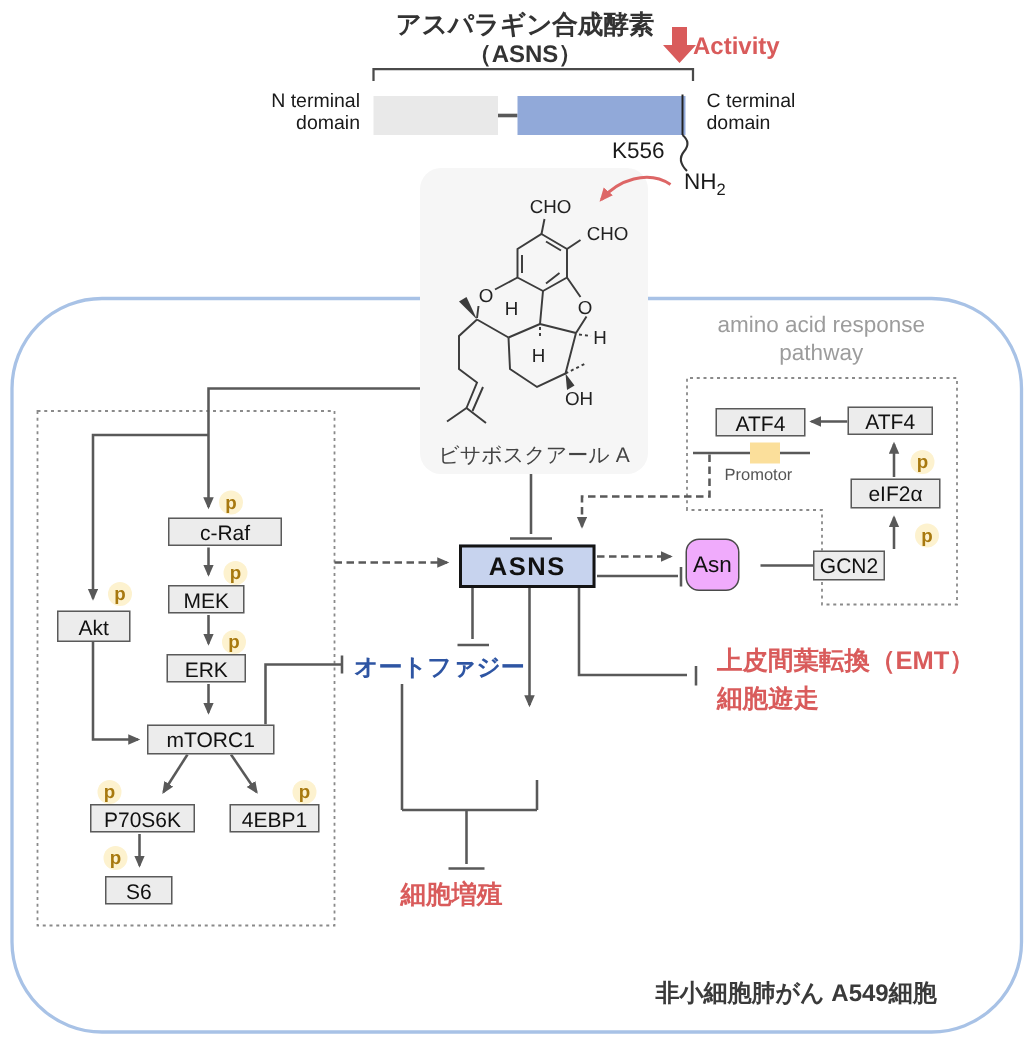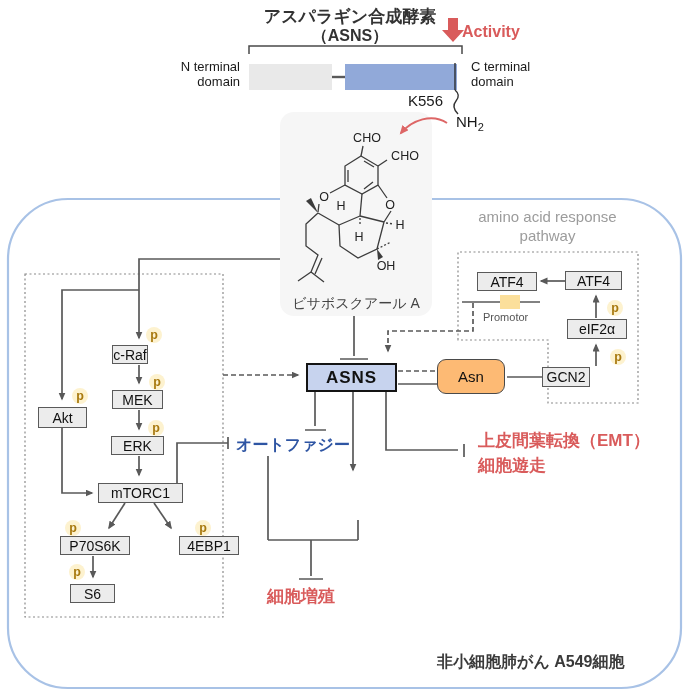--- a/index.html
+++ b/index.html
@@ -131,31 +131,31 @@
   <div class="lbl center gray" style="left:450px;top:207px;width:195px;font-size:15px;line-height:19px;white-space:normal;">
     <span>amino acid response</span><br>
     <span>pathway</span>
   </div>
   <div class="nbox" style="left:477px;top:272px;width:60px;height:19px;">ATF4</div>
   <div class="nbox" style="left:565px;top:271px;width:57px;height:19px;">ATF4</div>
   <div class="abs" style="left:500px;top:295px;width:20px;height:14px;background:#fbdf9b;"></div>
   <div class="lbl" style="left:483px;top:311px;font-size:11px;color:#555;">Promotor</div>
   <div class="nbox" style="left:567px;top:319px;width:60px;height:20px;">eIF2α</div>
   <div class="nbox" style="left:542px;top:367px;width:48px;height:20px;">GCN2</div>
-  <div class="nbox" style="left:437px;top:359px;width:68px;height:35px;border-radius:9px;background:#fdba74;border-color:#4a4a4a;font-size:15px;">Asn</div>
+  <div class="nbox" style="left:457px;top:359px;width:36px;height:35px;border-radius:9px;background:#f0abfc;border-color:#4a4a4a;font-size:15px;">Asn</div>
   <div class="pbadge" style="left:607px;top:300px;">p</div>
   <div class="pbadge" style="left:610px;top:349px;">p</div>
 
   <div class="nbox" style="left:38px;top:407px;width:49px;height:21px;">Akt</div>
-  <div class="nbox" style="left:112px;top:345px;width:36px;height:19px;">c-Raf</div>
+  <div class="nbox" style="left:112px;top:345px;width:76px;height:19px;">c-Raf</div>
   <div class="nbox" style="left:112px;top:390px;width:51px;height:19px;">MEK</div>
   <div class="nbox" style="left:111px;top:436px;width:53px;height:19px;">ERK</div>
   <div class="nbox" style="left:98px;top:483px;width:85px;height:20px;">mTORC1</div>
   <div class="nbox" style="left:60px;top:536px;width:70px;height:19px;">P70S6K</div>
-  <div class="nbox" style="left:153px;top:536px;width:60px;height:19px;margin-left:26px;">4EBP1</div>
+  <div class="nbox" style="left:153px;top:536px;width:60px;height:19px;">4EBP1</div>
   <div class="nbox" style="left:70px;top:584px;width:45px;height:19px;">S6</div>
   <div class="pbadge" style="left:72px;top:388px;">p</div>
   <div class="pbadge" style="left:146px;top:327px;">p</div>
   <div class="pbadge" style="left:149px;top:374px;">p</div>
   <div class="pbadge" style="left:148px;top:420px;">p</div>
   <div class="pbadge" style="left:65px;top:520px;">p</div>
   <div class="pbadge" style="left:195px;top:520px;">p</div>
   <div class="pbadge" style="left:69px;top:564px;">p</div>
 
   <div class="nbox" style="left:306px;top:363px;width:91px;height:29px;background:#c7d3ee;border:2px solid #141414;font-size:17px;font-weight:bold;letter-spacing:1px;">ASNS</div>

